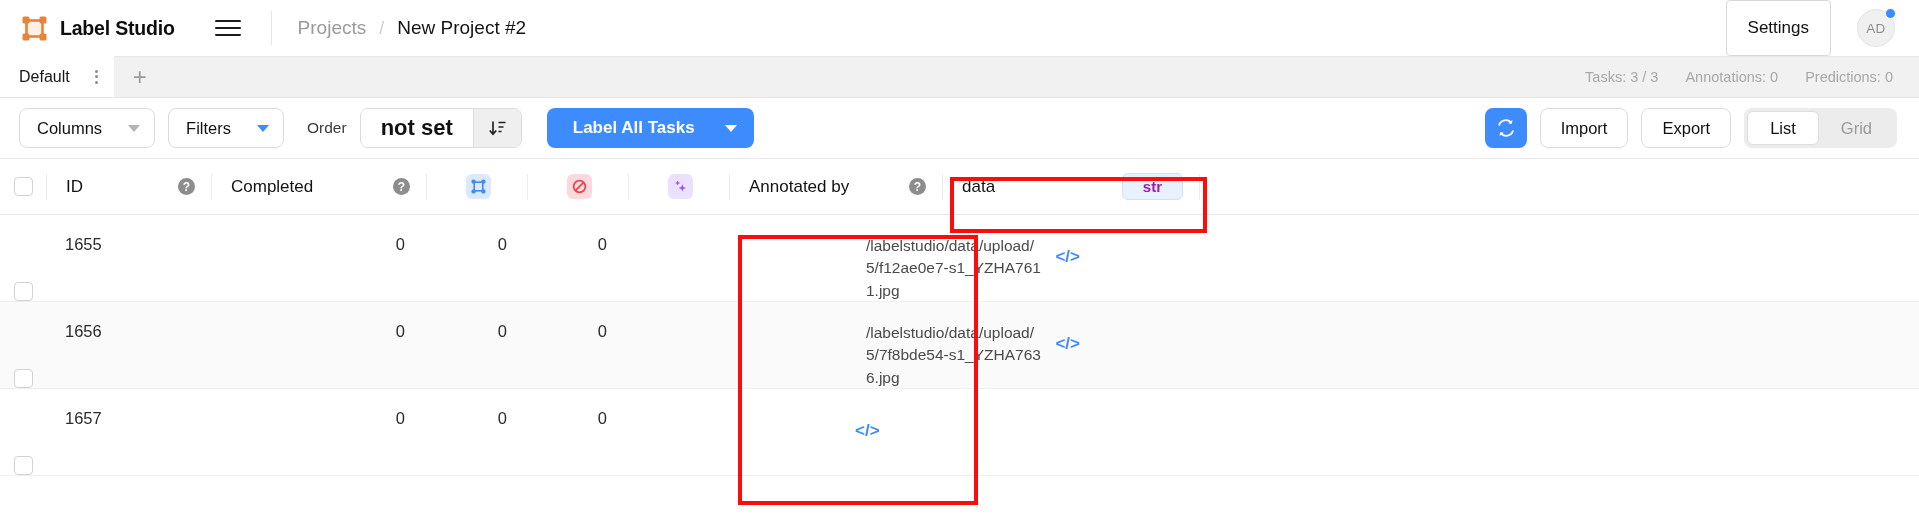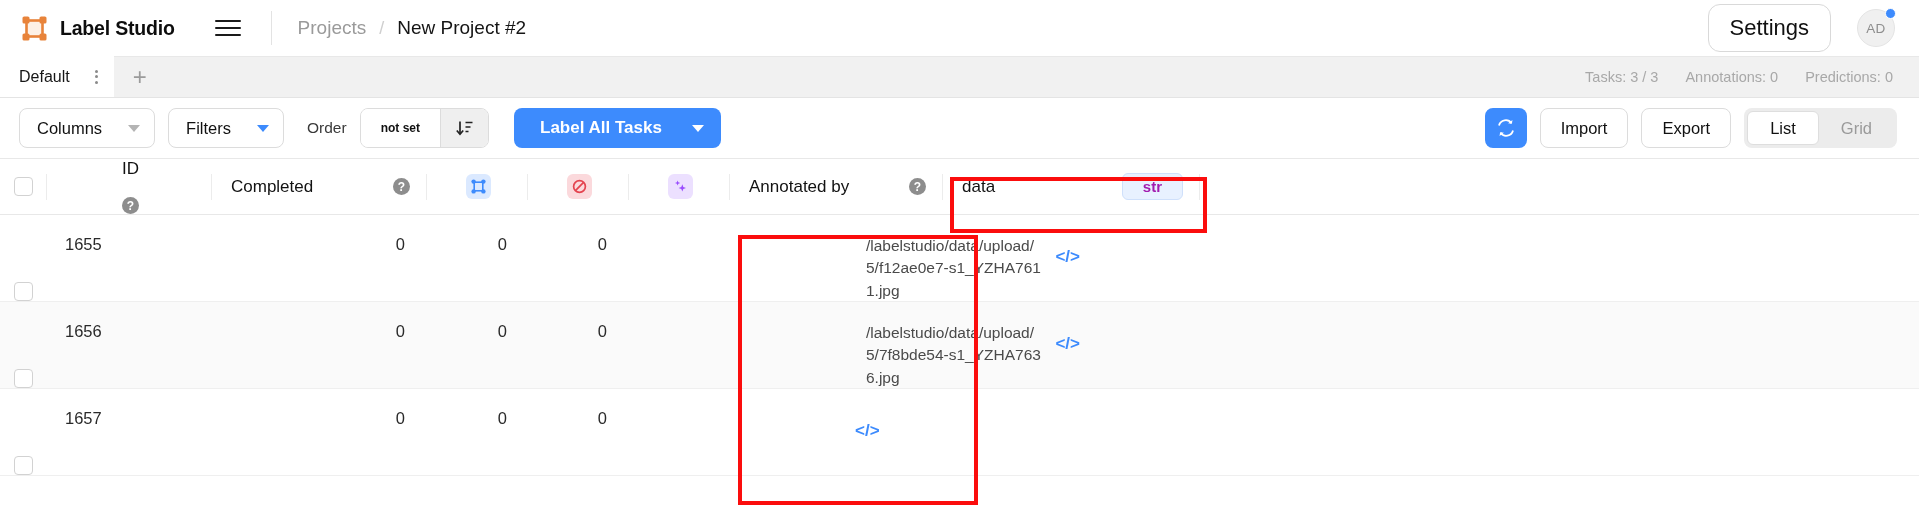--- a/index.html
+++ b/index.html
@@ -31,22 +31,22 @@
     cursor: pointer; padding: 2px 0;
   }
   .hamburger i { display:block; height: 2.4px; background: #1a1a1a; border-radius: 2px; }
   .vsep { width:1px; height: 34px; background:#e3e3e3; margin: 0 26px 0 30px; }
   .crumbs { display:flex; align-items:center; gap: 13px; font-size: 19px; }
   .crumb-muted { color: #9a9a9a; cursor: pointer; }
   .crumb-slash { color: #cfcfcf; font-size: 18px; }
   .crumb-current { color: #151515; }
   .topbar-right { margin-left:auto; display:flex; align-items:center; gap: 26px; }
   .btn-settings {
-    border: 1px solid #d9d9d9; background:#fff; border-radius: 12px;
-    height: 48px; padding: 0 21px; font-size: 22px; color:#111;
+    border: 1px solid #d9d9d9; background:#fff; border-radius: 4px;
+    height: 56px; padding: 0 21px; font-size: 17px; color:#111;
     font-family: inherit; cursor: pointer;
   }
   .avatar-wrap { position: relative; width: 38px; height: 38px; }
   .avatar {
     width: 38px; height: 38px; border-radius: 50%;
     background: #f0f0f0; border: 1px solid #e4e4e4;
     display:flex; align-items:center; justify-content:center;
     font-size: 13.5px; color:#8e8e8e; letter-spacing: .3px; cursor:pointer;
   }
   .avatar-dot {
@@ -88,21 +88,21 @@
   }
   .ctl.disabled { background:#eeeeee; border-color:#e6e6e6; color:#a6a6a6; cursor:default; }
   .chev { width:0;height:0;border-left:6px solid transparent;border-right:6px solid transparent; }
   .chev-blue { border-top: 7px solid #3d8bfd; }
   .chev-gray { border-top: 7px solid #b4b4b4; }
   .chev-white { border-top: 7px solid #fff; }
   .order-label { font-size: 15.5px; color:#3a3a3a; margin-left: 10px; }
   .order-group { display:flex; height:40px; border:1px solid #dcdcdc; border-radius:8px; overflow:hidden; }
   .order-value {
     background:#fff; padding: 0 20px; display:flex; align-items:center;
-    font-size: 12px; color:#111; font-weight:600; cursor:pointer;
+    font-size: 22px; color:#111; font-weight:600; cursor:pointer;
   }
   .order-sort {
     background:#efefef; width: 48px; display:flex; align-items:center; justify-content:center;
     border-left:1px solid #dcdcdc; cursor:pointer;
   }
   .btn-primary {
     height:40px; background:#3d8bfd; color:#fff; border:none; border-radius:8px;
     display:flex; align-items:center; gap: 30px; padding: 0 17px 0 26px;
     font-size: 17px; font-weight: 700; cursor:pointer; font-family:inherit;
     margin-left: 12px;
@@ -147,21 +147,21 @@
   .cdiv { width:1px; align-self:stretch; background:#ececec; flex:none; }
   .thead .cdiv { height: 26px; align-self:center; }
   .col { display:flex; align-items:center; height:100%; flex:none; }
   .thead .col { justify-content:space-between; padding: 0 16px 0 19px; }
   .th-text { font-size:17px; color:#121212; }
   .help {
     width:17px;height:17px;border-radius:50%;background:#8d8d8d;color:#fff;
     font-size:12px;font-weight:700;display:flex;align-items:center;justify-content:center;
     cursor:pointer; flex:none; line-height:1;
   }
-  .col-id    { width: 164px; flex-direction: column; }
+  .col-id    { width: 164px; }
   .col-comp  { width: 214px; }
   .col-i1, .col-i2, .col-i3 { width: 100px; justify-content:center !important; }
   .col-annby { width: 212px; }
   .col-data  { width: 256px; }
 
   .icon-badge {
     width:25px;height:25px;border-radius:6px;display:flex;align-items:center;justify-content:center;
     cursor:pointer;
   }
   .ib-blue   { background:#dbe9ff; }

